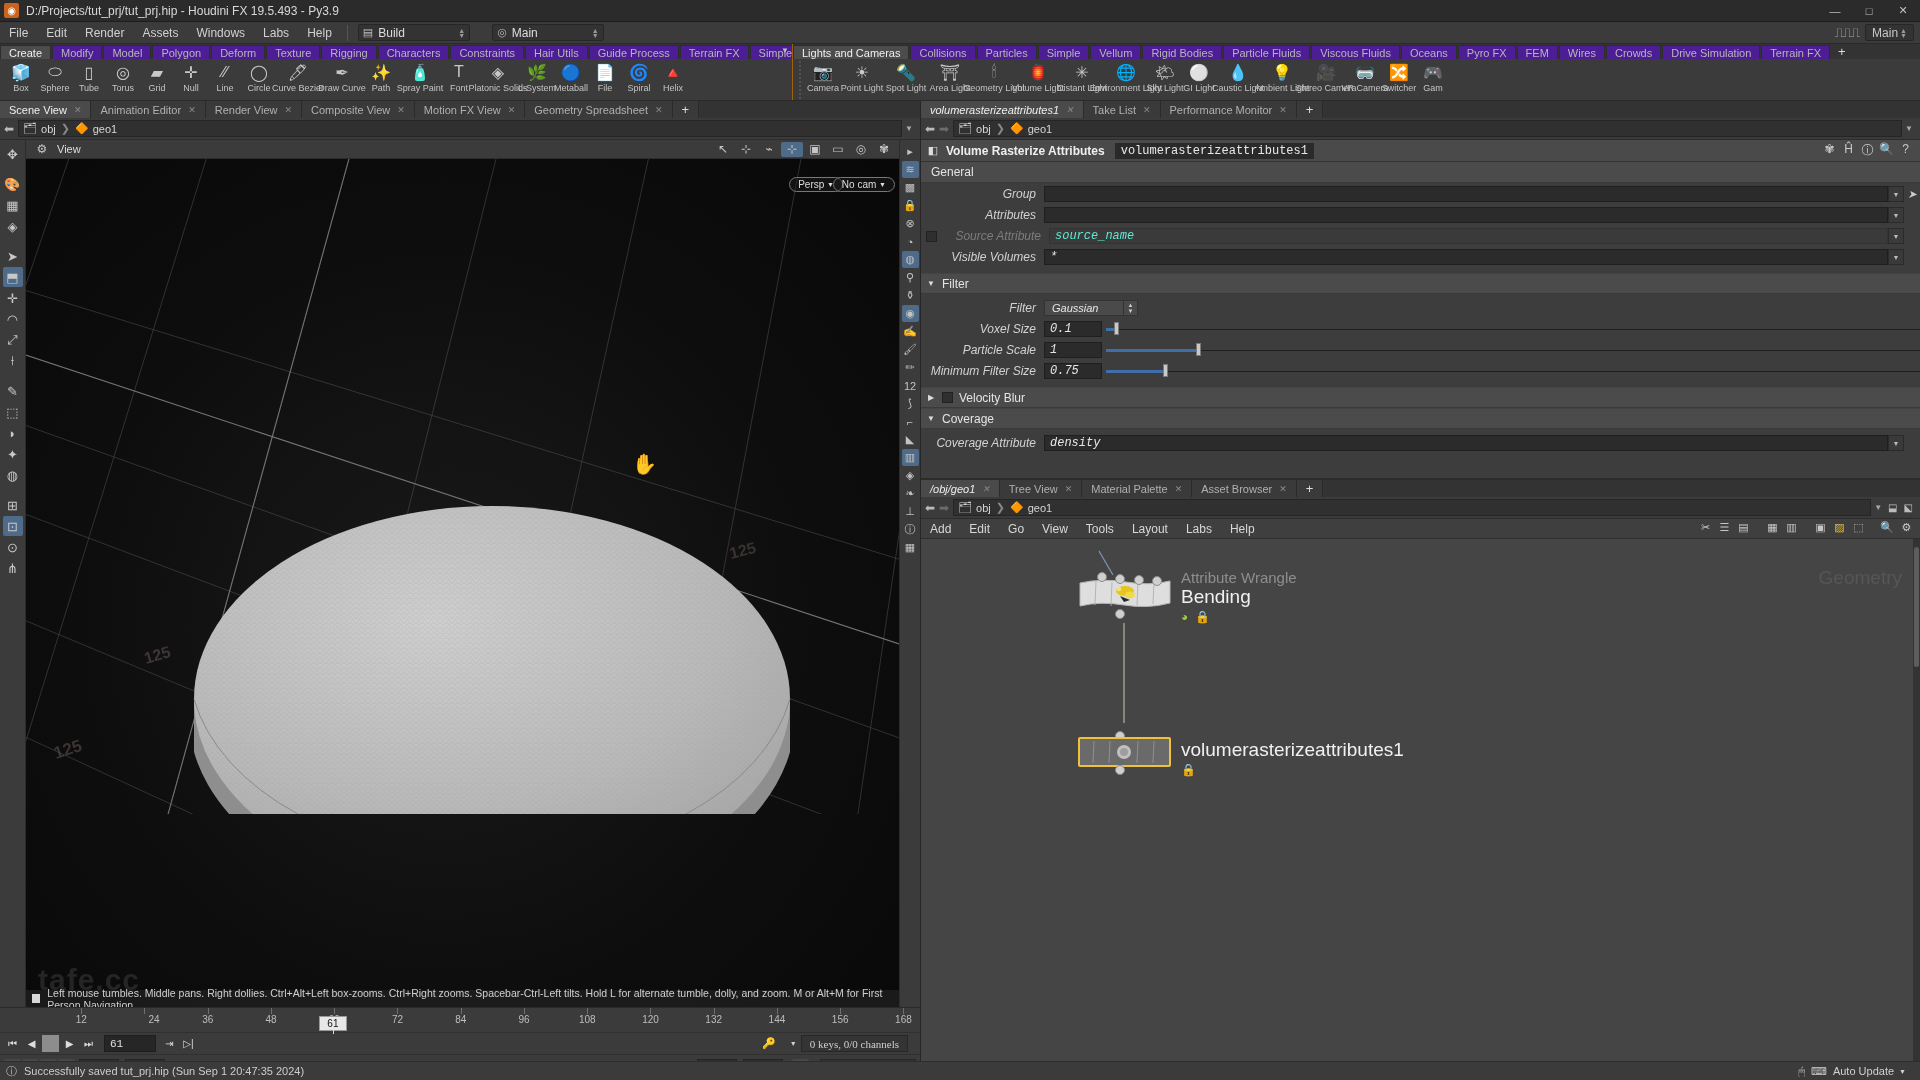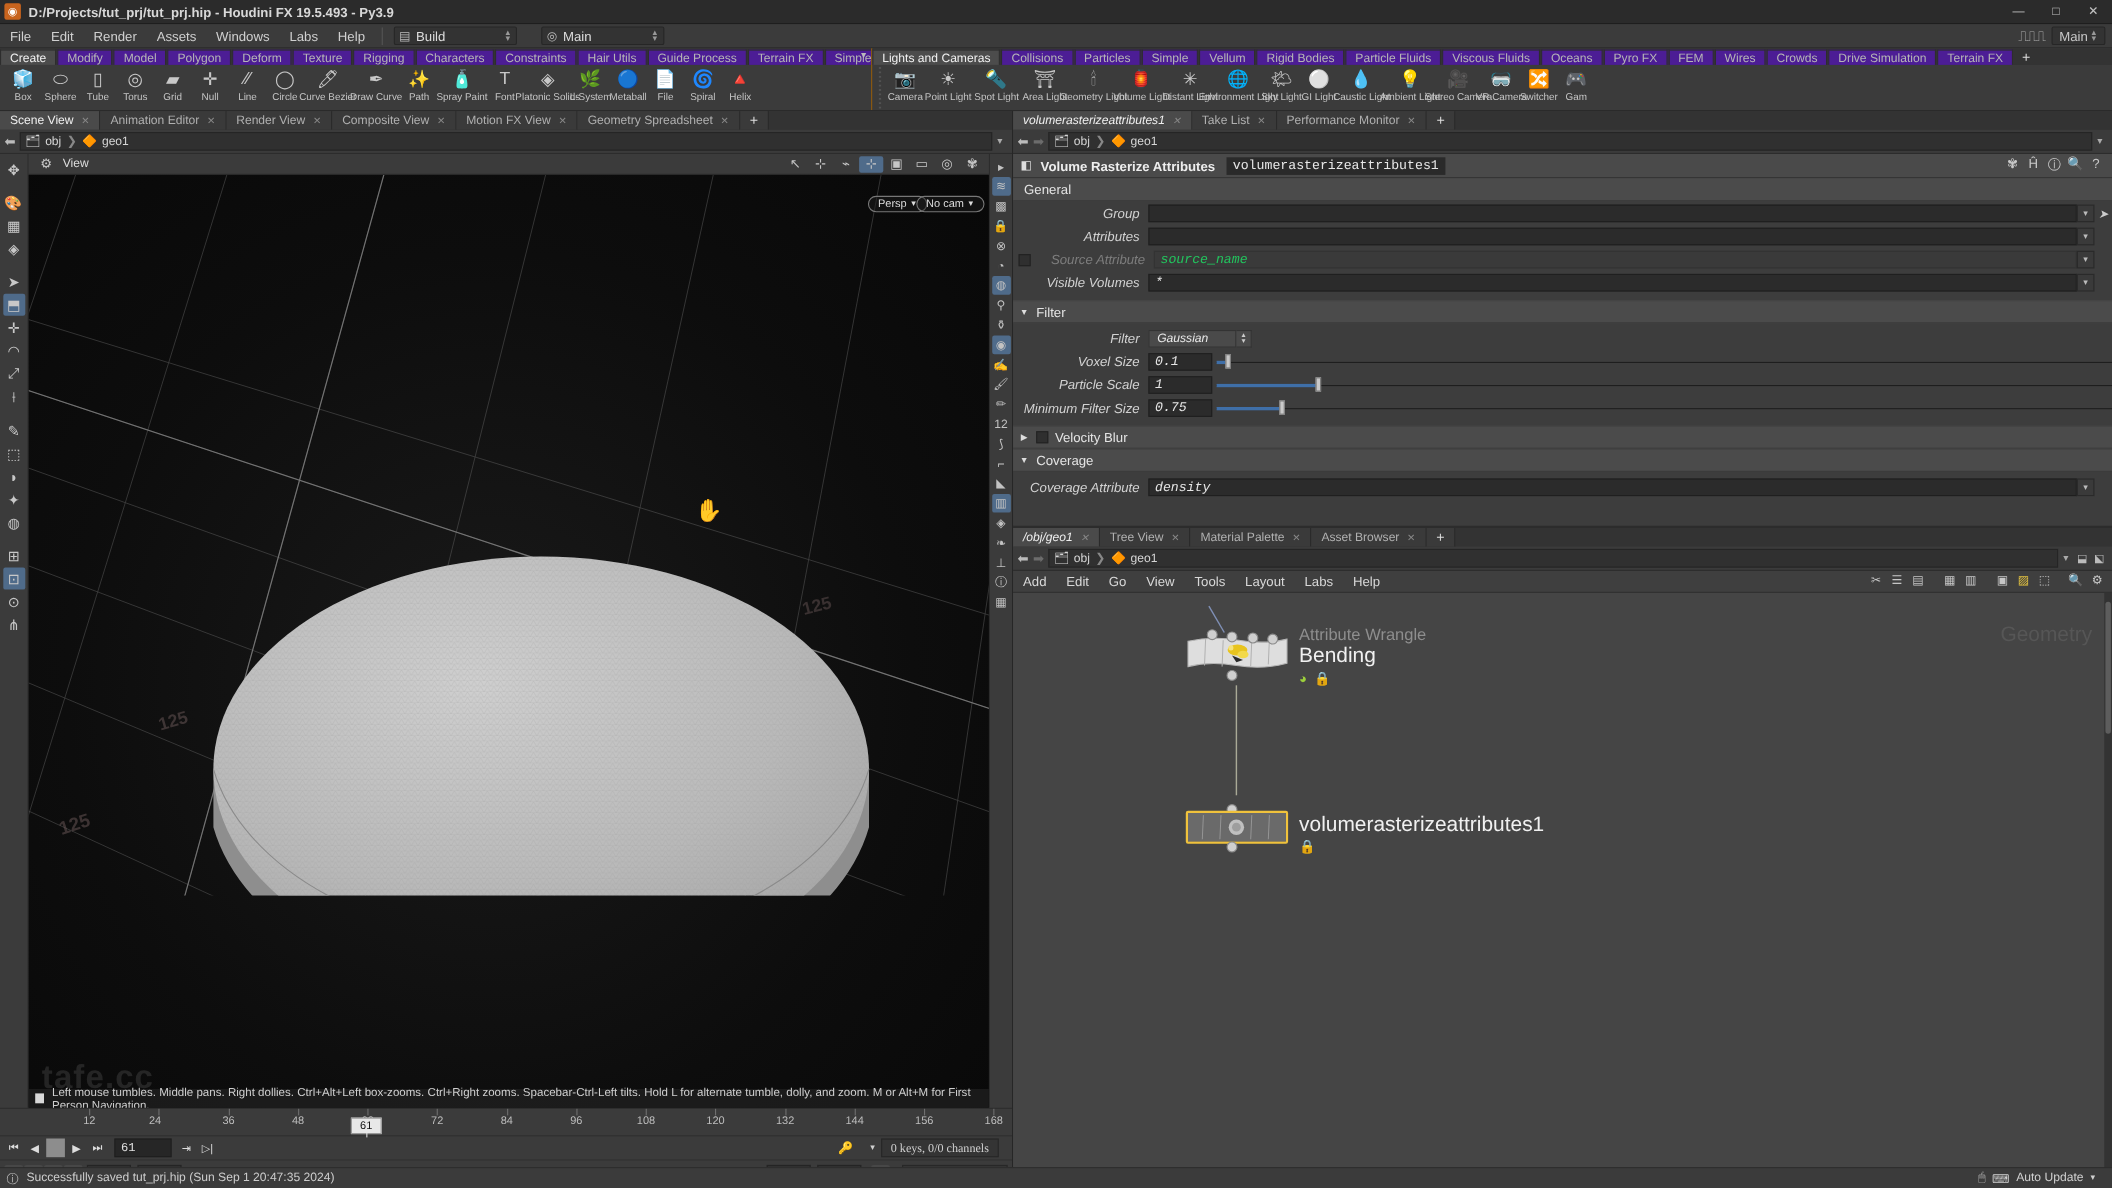--- a/index.html
+++ b/index.html
@@ -10,21 +10,21 @@
     color:#c8c8c8; font-size:12px;
     -webkit-font-smoothing:antialiased;
   }
   .app { position:relative; width:1920px; height:1080px; background:#393939; }
 
   
   .titlebar { height:22px; background:#2b2b2b; display:flex; align-items:center; padding-left:4px;
               border-bottom:1px solid #1d1d1d; }
   .hicon { width:15px; height:15px; border-radius:2px; background:#c8641e; margin-right:7px;
            display:flex; align-items:center; justify-content:center; font-size:10px; color:#fff; }
-  .titletext { font-size:12px; color:#d8d8d8;font-weight:bold; }
+  .titletext { font-size:12px; color:#d8d8d8; }
   .wincontrols { margin-left:auto; display:flex; height:100%; }
   .wincontrols div { width:34px; display:flex; align-items:center; justify-content:center;
                      color:#c0c0c0; font-size:11px; }
 
   
   .menubar { height:22px; background:#3b3b3b; display:flex; align-items:center;
              border-bottom:1px solid #2a2a2a; }
   .menubar .mi { padding:0 9px; line-height:22px; font-size:12px; color:#d0d0d0; }
   .desksep { width:1px; height:16px; background:#555; margin:0 6px; }
   .deskbox { display:flex; align-items:center; height:17px; background:#333; border:1px solid #262626;
@@ -166,21 +166,21 @@
              font-size:12px; color:#e4e4e4; border-bottom:1px solid #3a3a3a; }
   .foldrow { height:21px; background:#4b4b4b; display:flex; align-items:center; padding-left:5px;
              font-size:12px; color:#e4e4e4; border-bottom:1px solid #3a3a3a; border-top:1px solid #444;}
   .tri { font-size:8px; color:#ddd; margin-right:6px; width:10px; text-align:center; }
   .prow { height:20px; display:flex; align-items:center; padding-left:5px; margin-top:1px;font-style:italic;}
   .plabel { width:110px; text-align:right; font-size:12px; color:#d2d2d2; margin-right:8px; }
   .plabel.dim { color:#7d7d7d; }
   .pinput { flex:1; height:16px; background:#2b2b2b; border:1px solid #1f1f1f; color:#e6e6e6;
             font-family:"Liberation Mono", monospace; font-size:12px; display:flex; align-items:center;
             padding-left:5px; }
-  .pinput.dim { color:#22c55e; background:#3a3a3a; border-color:#333; }
+  .pinput.dim { color:#5eead4; background:#3a3a3a; border-color:#333; }
   .pdrop { width:16px; height:16px; background:#3a3a3a; border:1px solid #2a2a2a; font-size:7px;
            color:#bbb; display:flex; align-items:center; justify-content:center; }
   .parrow { width:16px; text-align:center; font-size:11px; color:#ccc; }
   .ckbox { width:11px; height:11px; background:#2f2f2f; border:1px solid #222; margin-right:6px; }
   .numin { width:58px; height:16px; background:#2b2b2b; border:1px solid #1f1f1f; color:#e6e6e6;
            font-family:"Liberation Mono", monospace; font-size:12px; display:flex; align-items:center;
            padding-left:5px; }
   .slider { flex:1; height:16px; position:relative; margin-left:4px; display:flex; align-items:center;}
   .slider .track { position:absolute; left:0; right:0; top:50%; height:1px; background:#1e1e1e; }
   .slider .filled { position:absolute; left:0; top:50%; height:3px; margin-top:-1px; background:#3f6fa8; }
@@ -641,21 +641,21 @@
           <div class="ri">ⓘ</div>
           <div class="ri">▦</div>
         </div>
       </div>
 
       <div class="tlarea">
         <div class="tlruler" id="tlRuler">
             <div class="tick" style="left: 81.247px;"></div>
             <div class="tnum" style="left: 81.247px;">12</div>
             <div class="tick" style="left: 144.494px;"></div>
-            <div class="tnum" style="left: 141px;">24</div>
+            <div class="tnum" style="left: 154px;">24</div>
             <div class="tick" style="left: 207.741px;"></div>
             <div class="tnum" style="left: 207.741px;">36</div>
             <div class="tick" style="left: 270.988px;"></div>
             <div class="tnum" style="left: 270.988px;">48</div>
             <div class="tick" style="left: 334.235px;"></div>
             <div class="tnum" style="left: 334.235px;">60</div>
             <div class="tick" style="left: 397.482px;"></div>
             <div class="tnum" style="left: 397.482px;">72</div>
             <div class="tick" style="left: 460.729px;"></div>
             <div class="tnum" style="left: 460.729px;">84</div>

